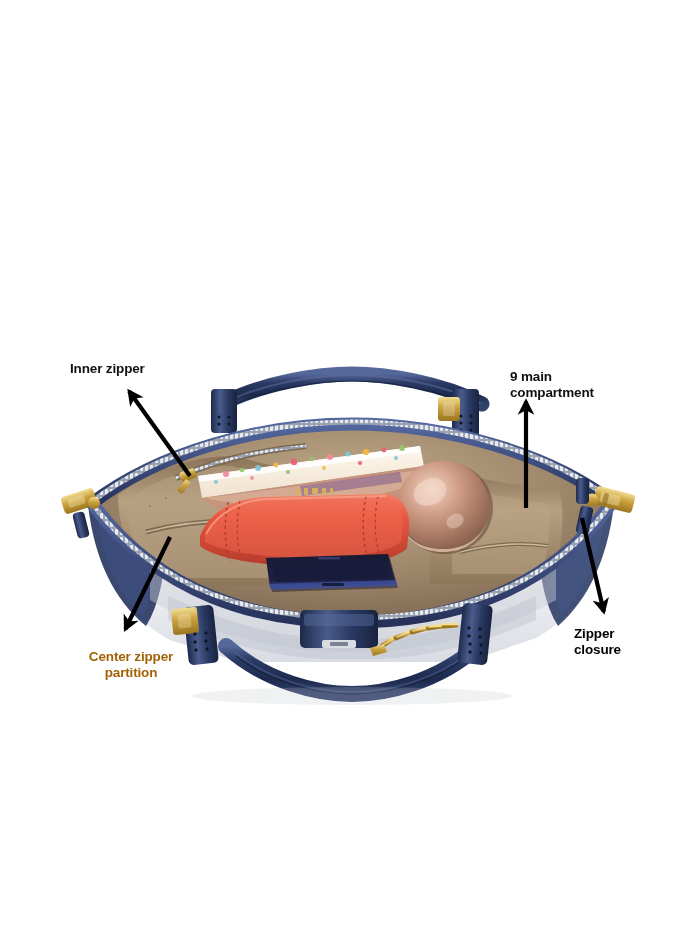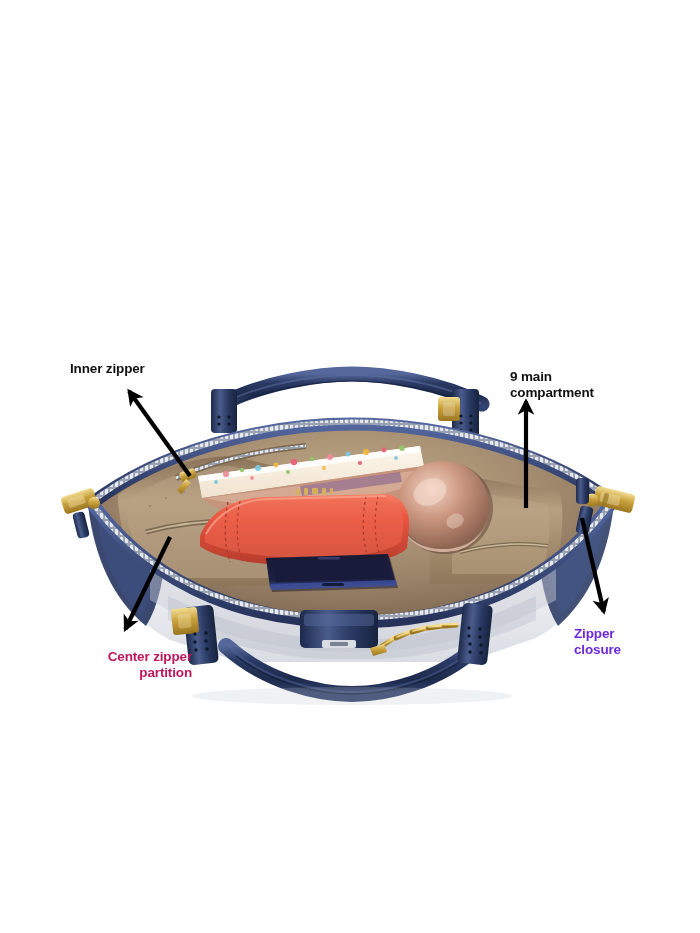--- a/index.html
+++ b/index.html
@@ -419,19 +419,19 @@
 
     <line x1="170" y1="537" x2="125.31976399865763" y2="629.2124019602172" stroke="#000000" stroke-width="4.2" marker-end="url(#arrowHead)"></line>
 
     <line x1="582" y1="518" x2="603.7961030684157" y2="611.8180088597024" stroke="#000000" stroke-width="4.2" marker-end="url(#arrowHead)"></line>
   </svg>
 
   <div class="callout-label" id="label-inner-zipper" style="color: rgb(17, 17, 17);">Inner zipper</div>
 
   <div class="callout-label align-right" id="label-main-compartment" style="color: rgb(17, 17, 17);">9 main compartment</div>
 
-  <div class="callout-label" id="label-center-partition" style="color: #be185d; text-align: right;">Center zipper
+  <div class="callout-label" id="label-center-partition" style="color: #a16207;">Center zipper
 partition</div>
 
-  <div class="callout-label" id="label-zipper-closure" style="color: #6d28d9;">Zipper
+  <div class="callout-label" id="label-zipper-closure" style="color: #000000;">Zipper
 closure</div>
 
 </div>
 
 </body></html>

